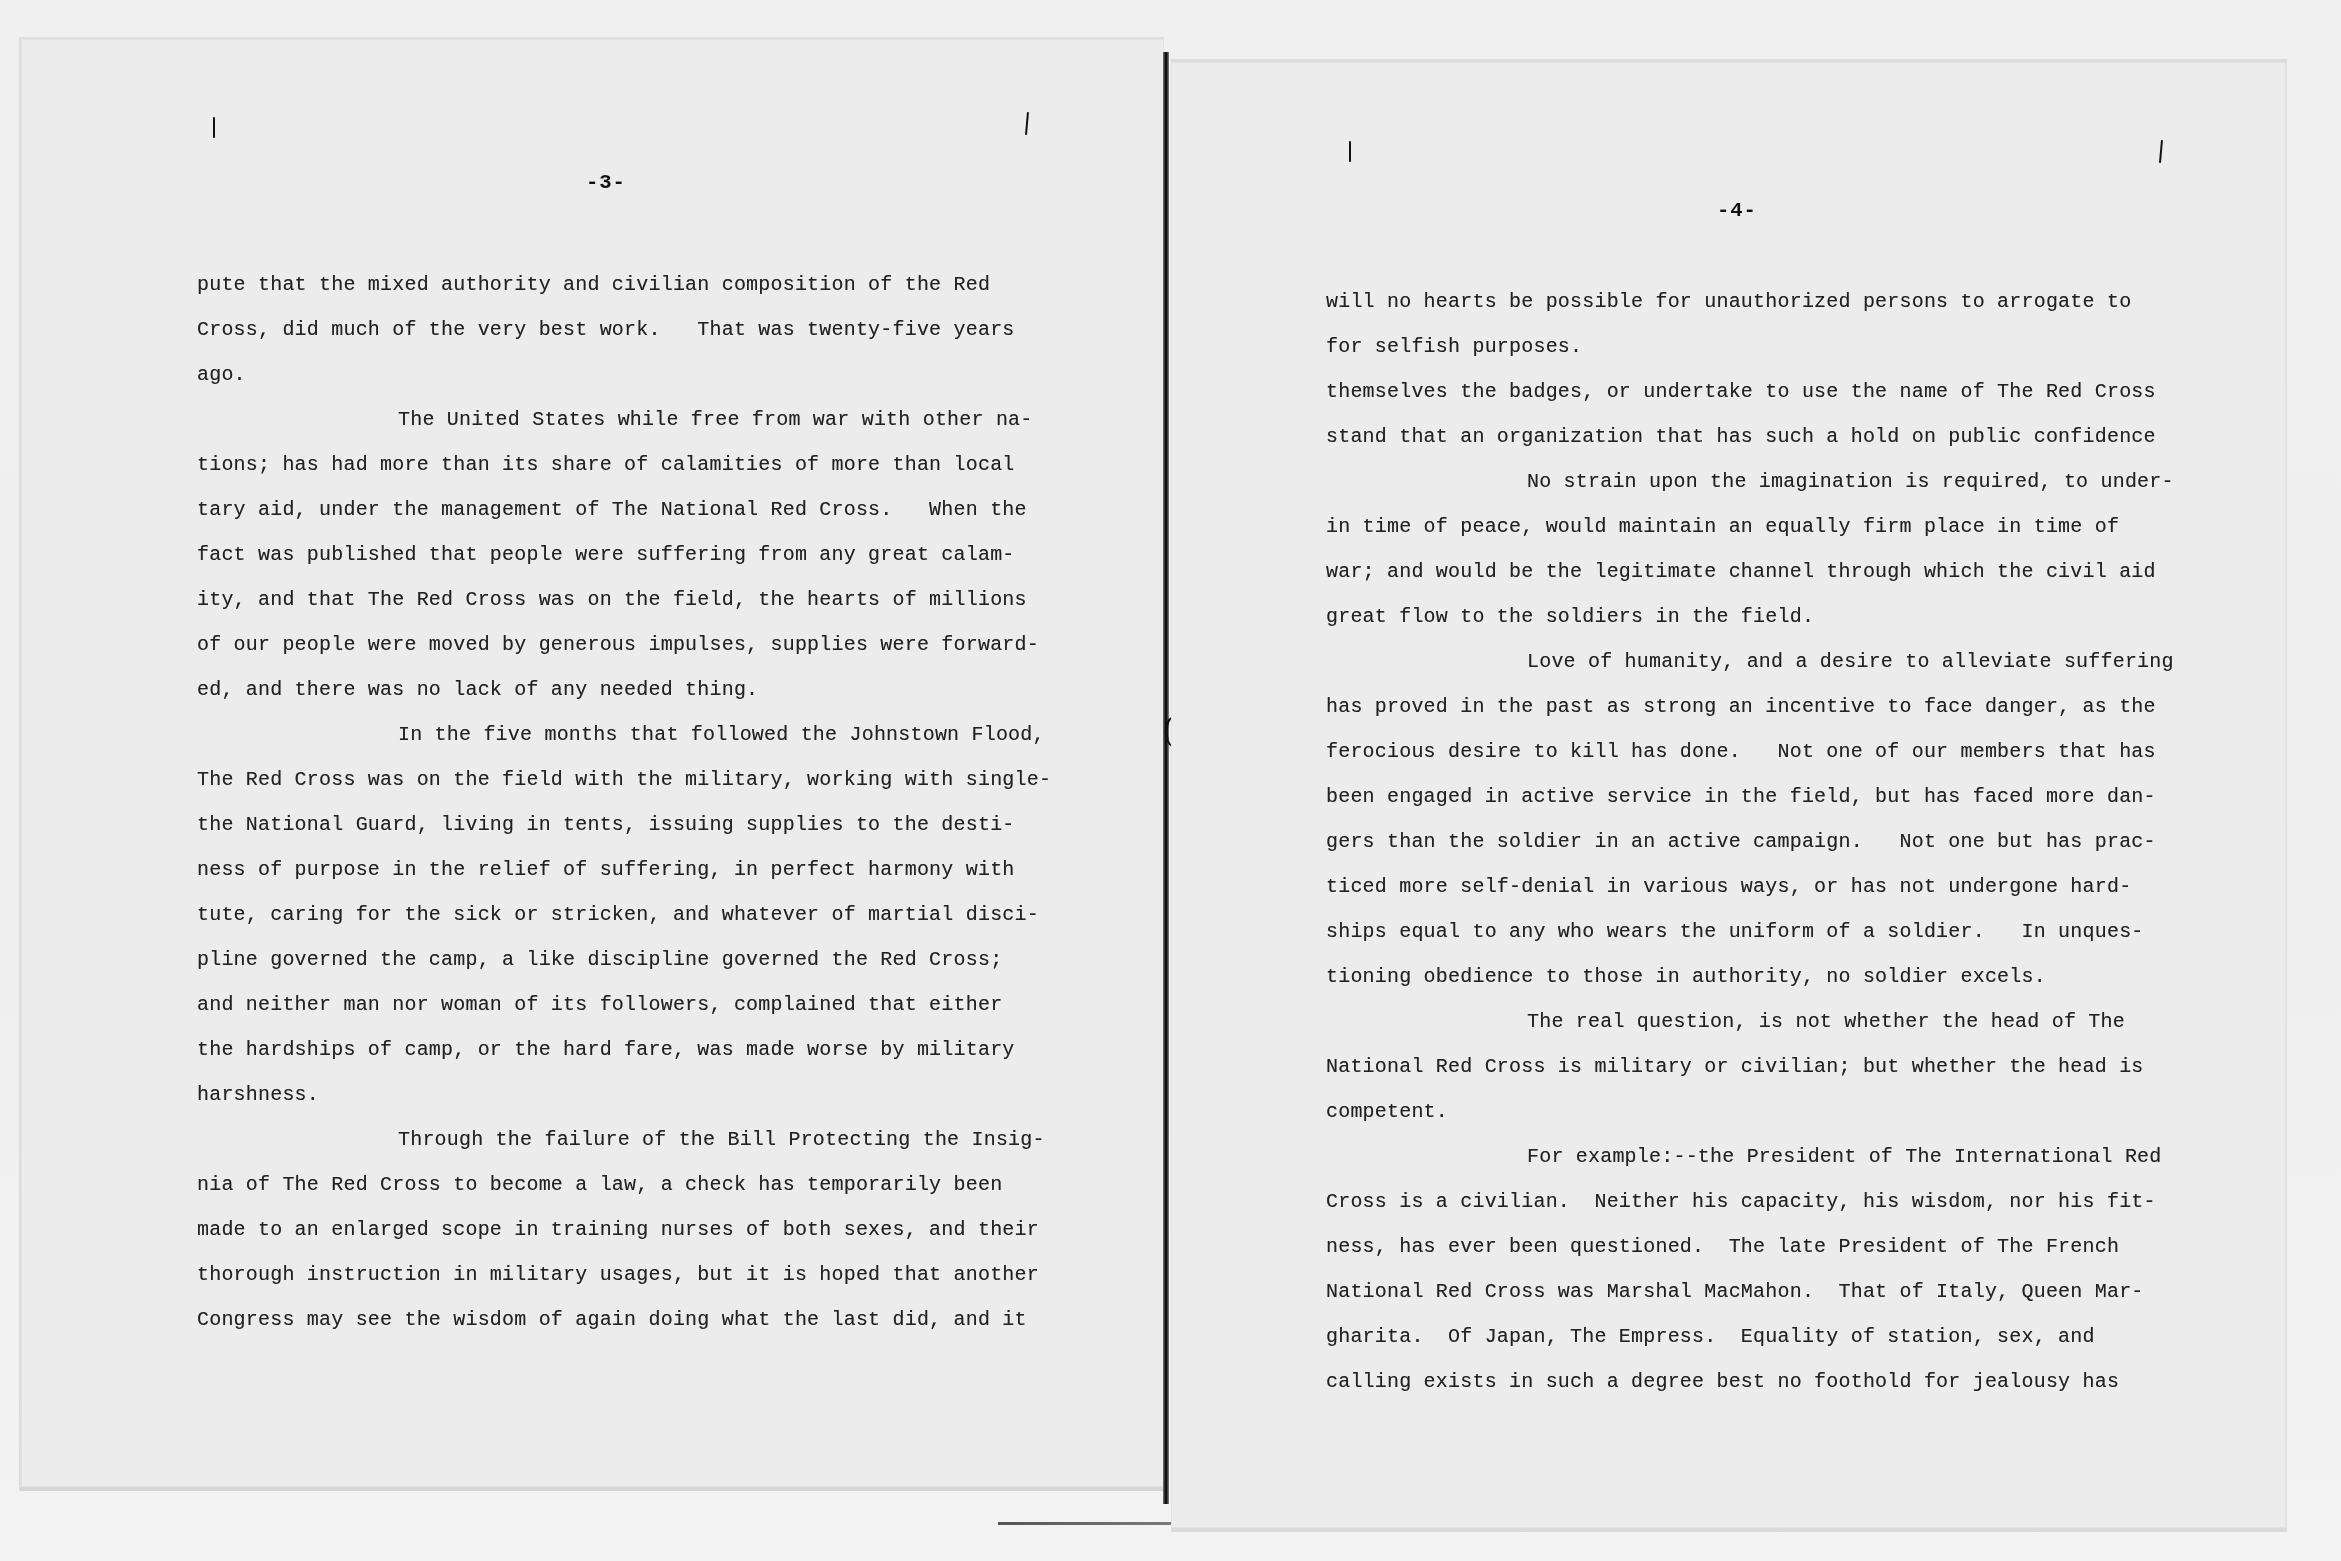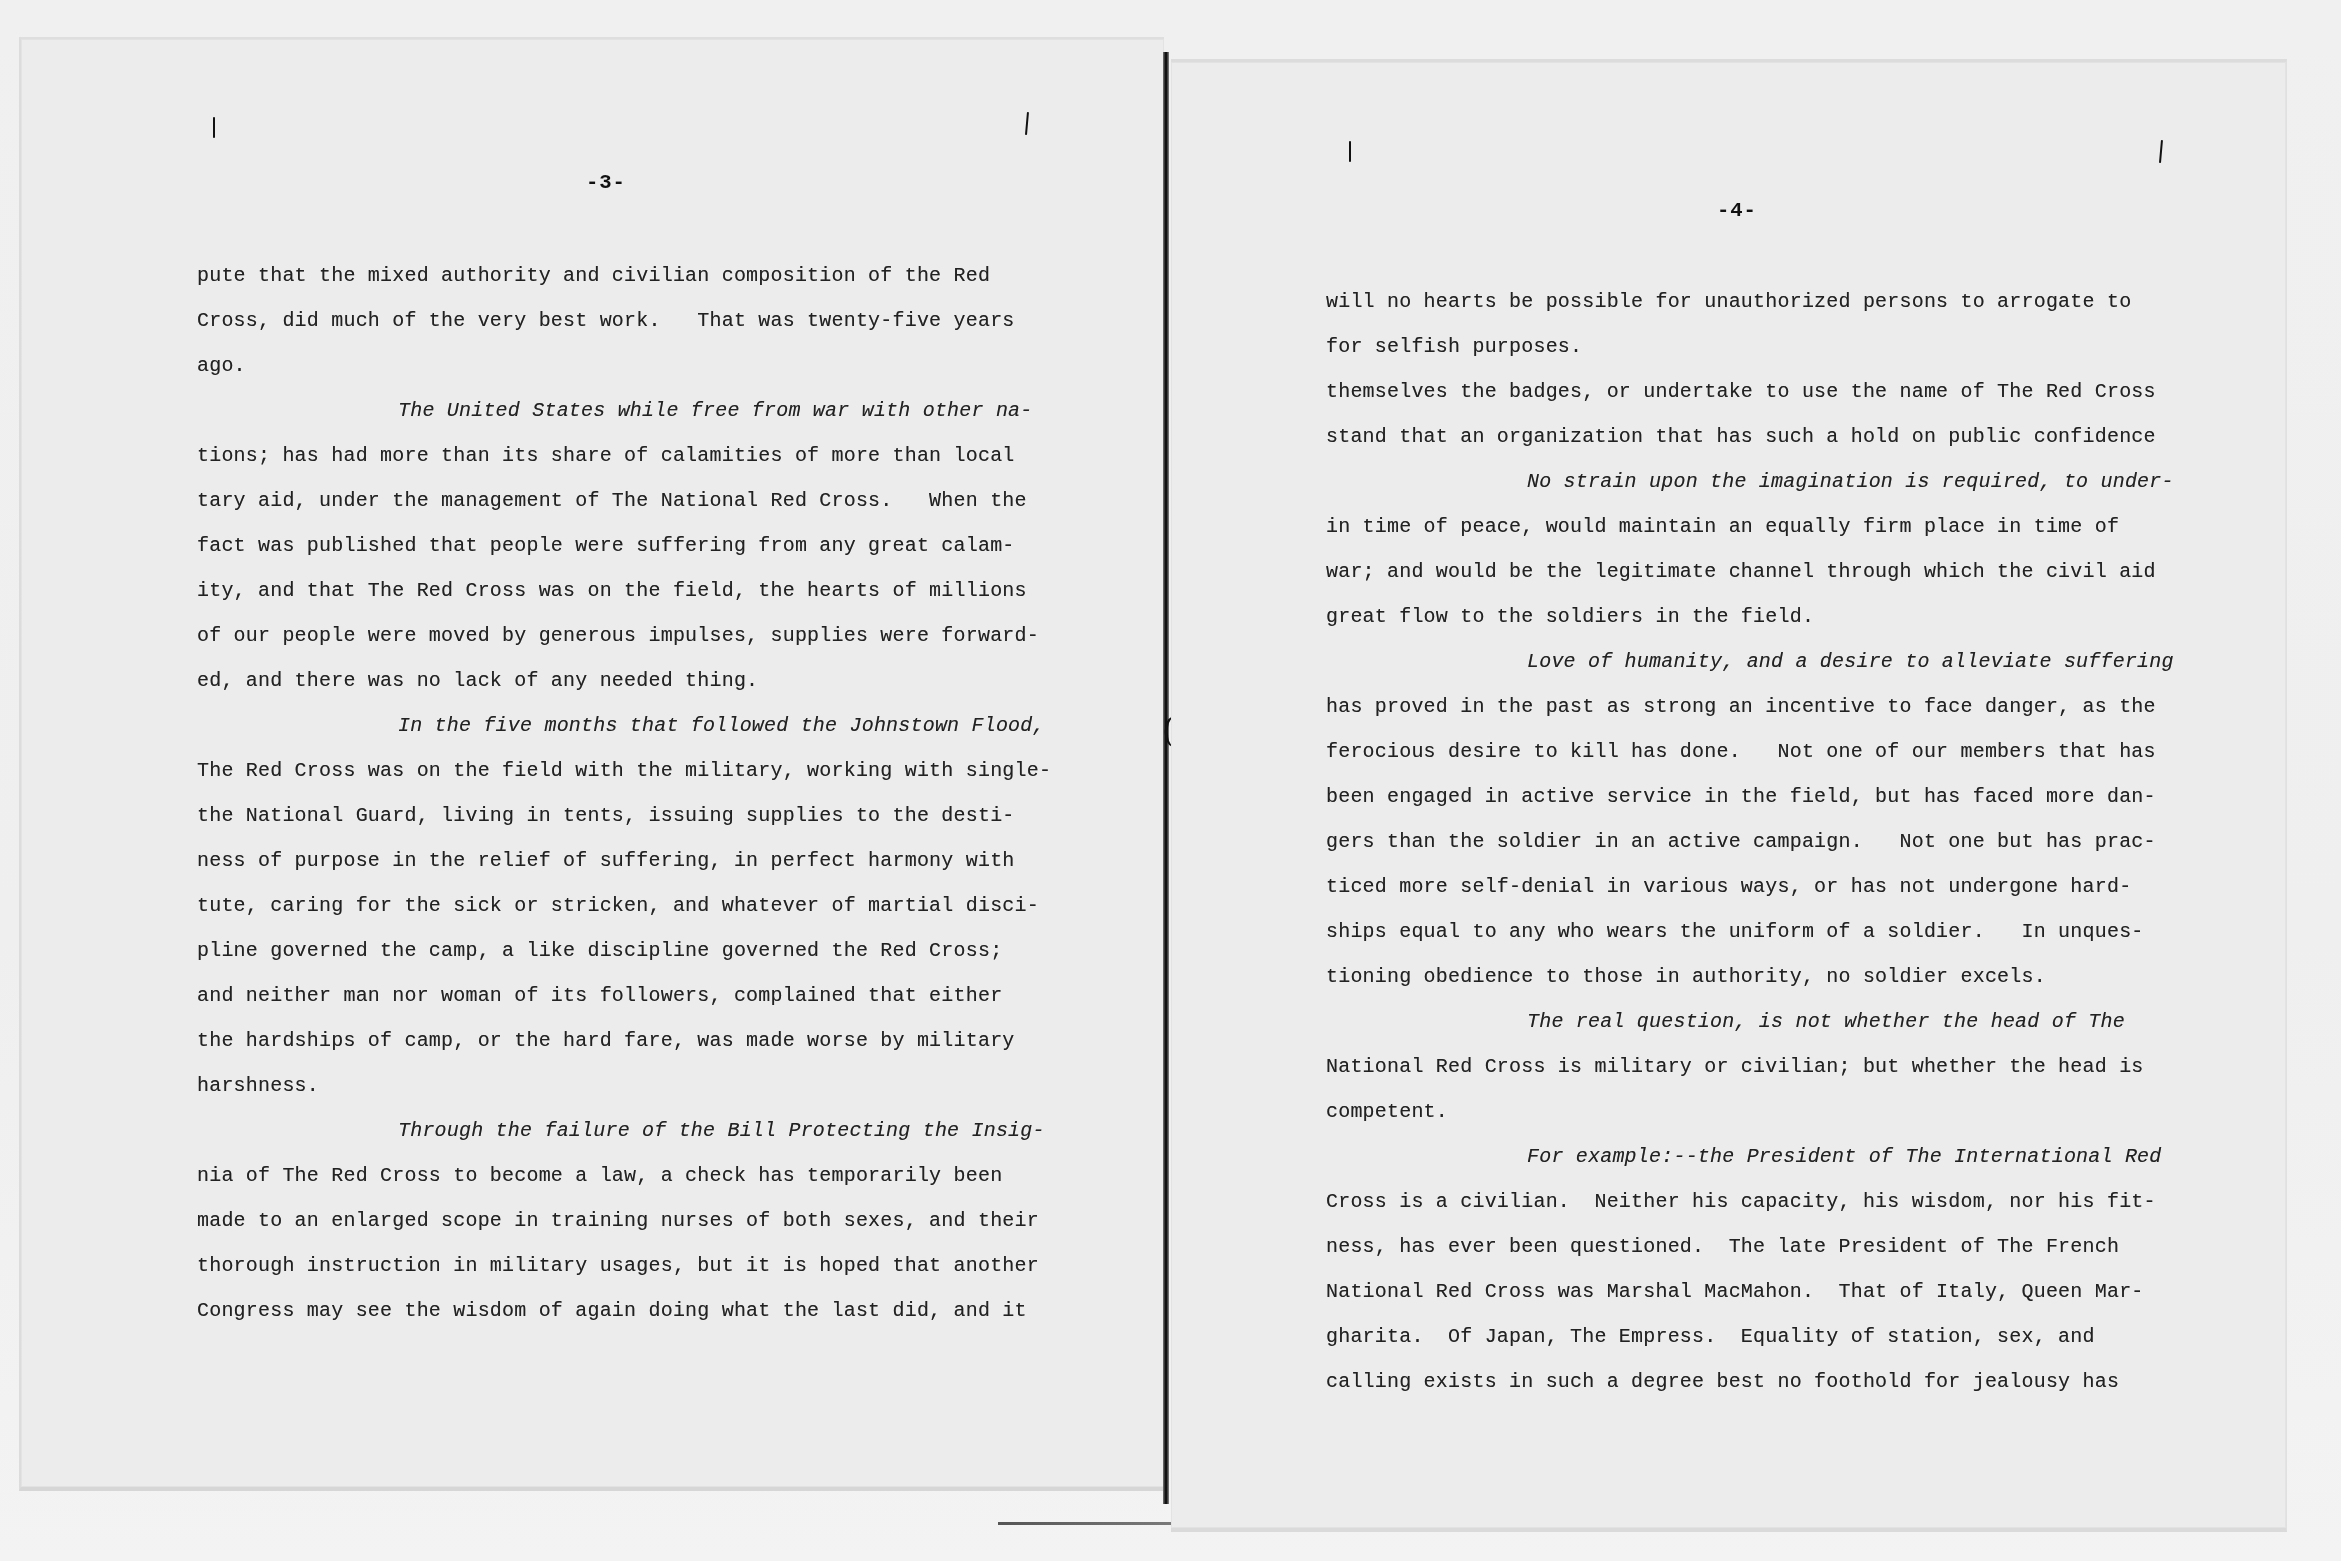--- a/index.html
+++ b/index.html
@@ -86,33 +86,33 @@
     line-height: 45px;
     letter-spacing: 0.2px;
     color: #222;
     text-shadow: 0 0 0.5px rgba(0,0,0,0.35);
   }
   .line {
     display: block;
     white-space: pre;
     height: 45px;
   }
-  .line.indent { padding-left: 201px; font-style: italic; }
+  .line.indent { padding-left: 201px; }
 </style>
 </head>
 <body>
 
 <div class="scan-bg"></div>
 
 <div class="page page-left"></div>
 <div class="tick" style="left:213px; top:117px; height:21px;"></div>
 <div class="tick" style="left:1026px; top:112px; height:22.5px; transform:rotate(5deg);"></div>
 <div class="page-number" style="left:586px; top:171px;">-3-</div>
 
-<div class="text-block" id="left-text" style="left:197px; top:253px; width:965px;">
+<div class="text-block" id="left-text" style="left:197px; top:262px; width:965px;">
     <span class="line">pute that the mixed authority and civilian composition of the Red</span>
     <span class="line">Cross, did much of the very best work.   That was twenty-five years</span>
     <span class="line">ago.</span>
     <span class="line indent">The United States while free from war with other na-</span>
     <span class="line">tions; has had more than its share of calamities of more than local</span>
     <span class="line">tary aid, under the management of The National Red Cross.   When the</span>
     <span class="line">fact was published that people were suffering from any great calam-</span>
     <span class="line">ity, and that The Red Cross was on the field, the hearts of millions</span>
     <span class="line">of our people were moved by generous impulses, supplies were forward-</span>
     <span class="line">ed, and there was no lack of any needed thing.</span>

